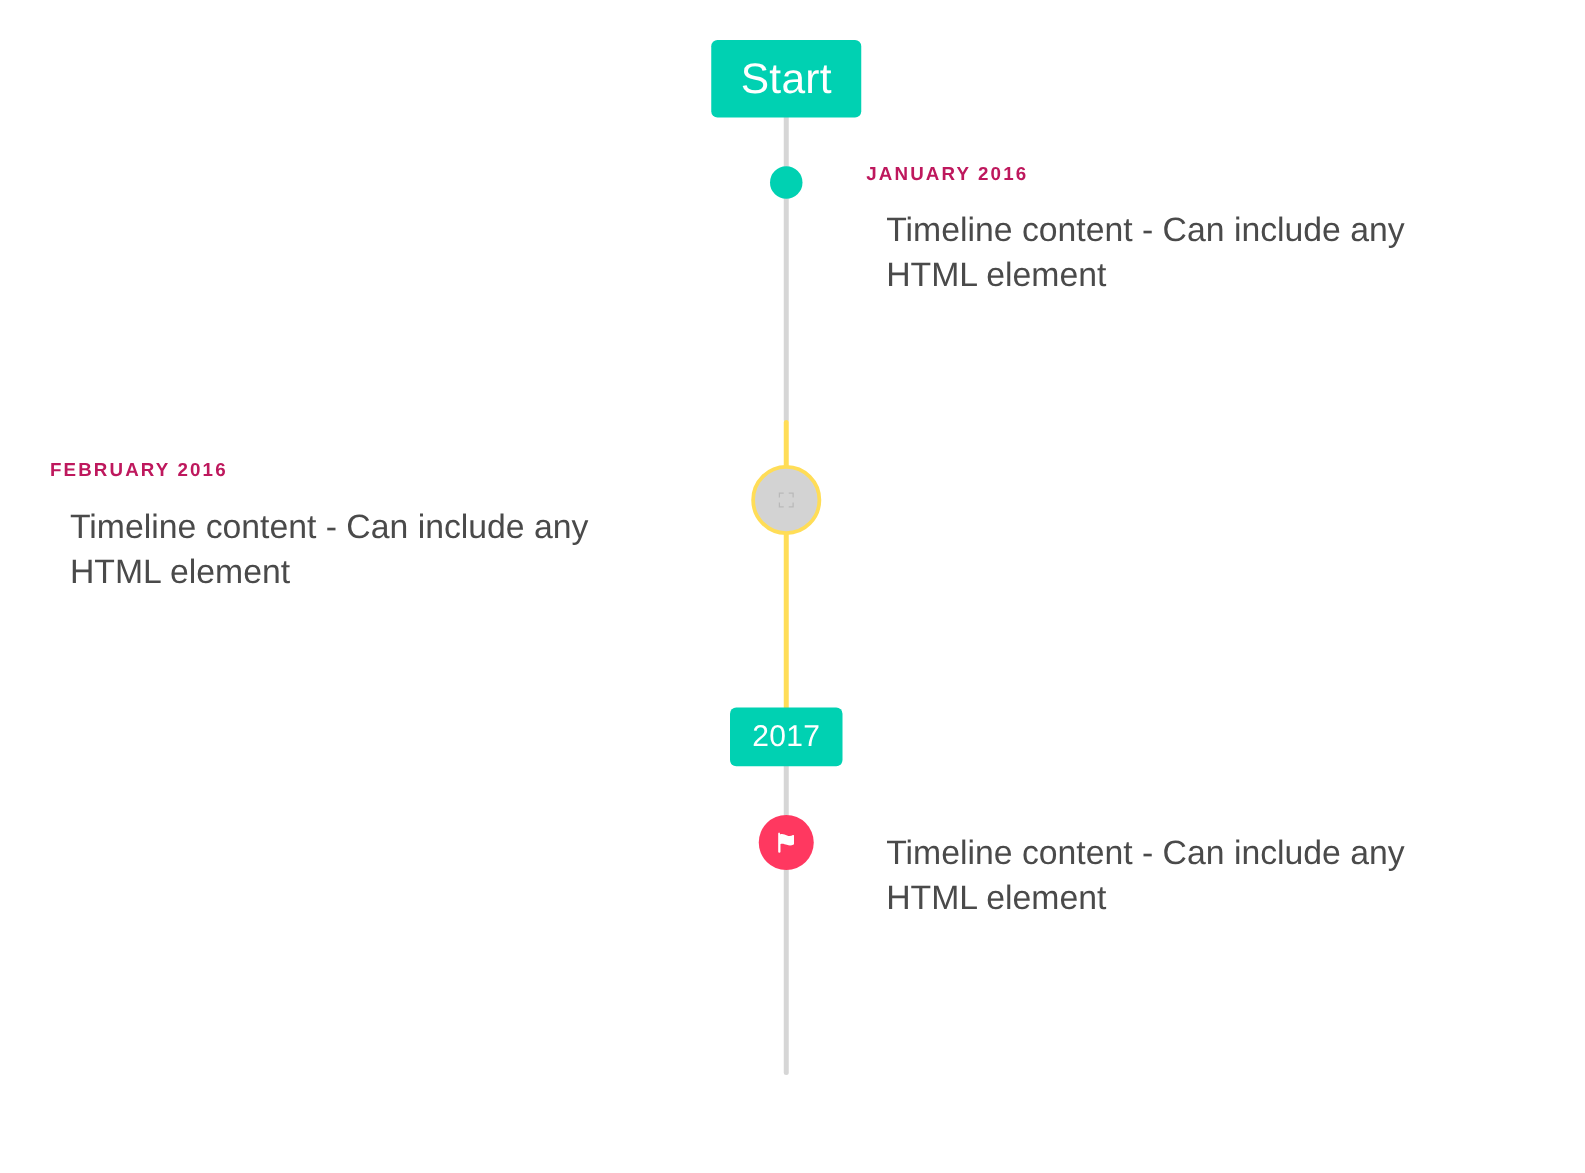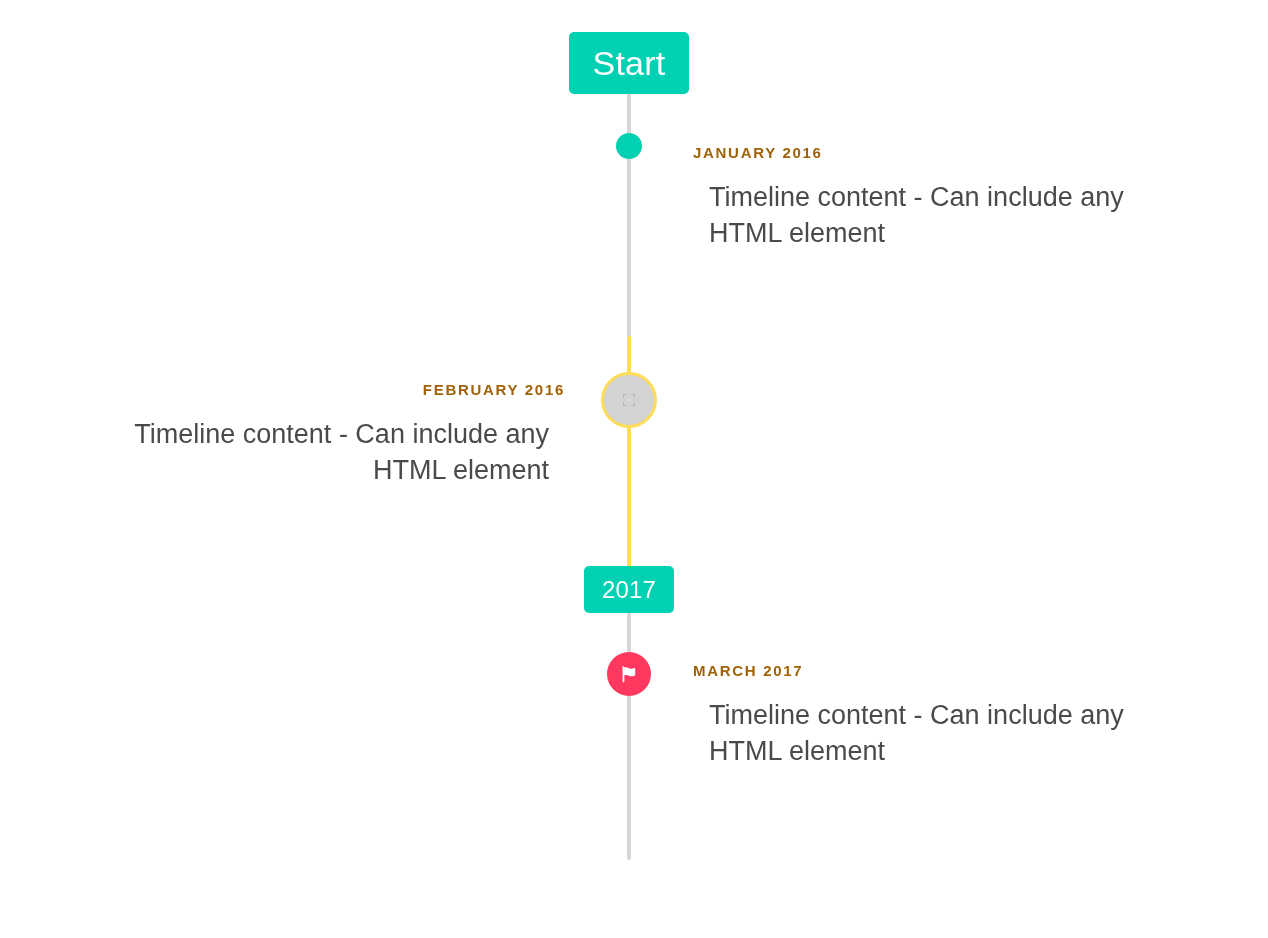--- a/index.html
+++ b/index.html
@@ -73,30 +73,29 @@
     position: absolute;
   }
   .tl-item.right {
     left: 693px;
     width: 525px;
     text-align: left;
   }
   .tl-item.left {
     left: 40px;
     width: 525px;
-    text-align: right;
   }
 
   .tl-heading {
     font-size: 15px;
     font-weight: 700;
     letter-spacing: 1.7px;
-    color: #a16207;
+    color: #be185d;
     line-height: 1.2;
-    margin: 13px 0 18px 0;
+    margin: 0 0 18px 0;
     text-transform: uppercase;
   }
   .tl-content {
     font-size: 27px;
     font-weight: 400;
     color: #4a4a4a;
     line-height: 1.32;
     margin: 16px;
   }
 
@@ -178,18 +177,17 @@
   </div>
 
   <div class="marker marker-icon">
     <span>
       <svg width="22" height="22" viewBox="0 0 24 24" aria-hidden="true">
         <path d="M5.5 3.2 a1 1 0 0 1 1 1 V5 c2.2-1 4.2 .2 6.2 .9 c1.9 .7 3.6 .6 5.1-.4 a.6 .6 0 0 1 .95 .5 v7.2 c0 .25-.13 .45-.33 .56 c-1.8 1.05-3.8 1.05-5.9 .3 c-2-.72-3.7-1.5-5.55-.75 V20 a1 1 0 0 1-2 0 V4.2 a1 1 0 0 1 1-1 z" fill="currentColor"></path>
       </svg>
     </span>
   </div>
   <div class="tl-item right" style="top:649px;">
-    <p class="tl-heading">MARCH 2017</p>
     <p class="tl-content">Timeline content - Can include any HTML element</p>
   </div>
 
 
 </div>
 
 </body></html>

